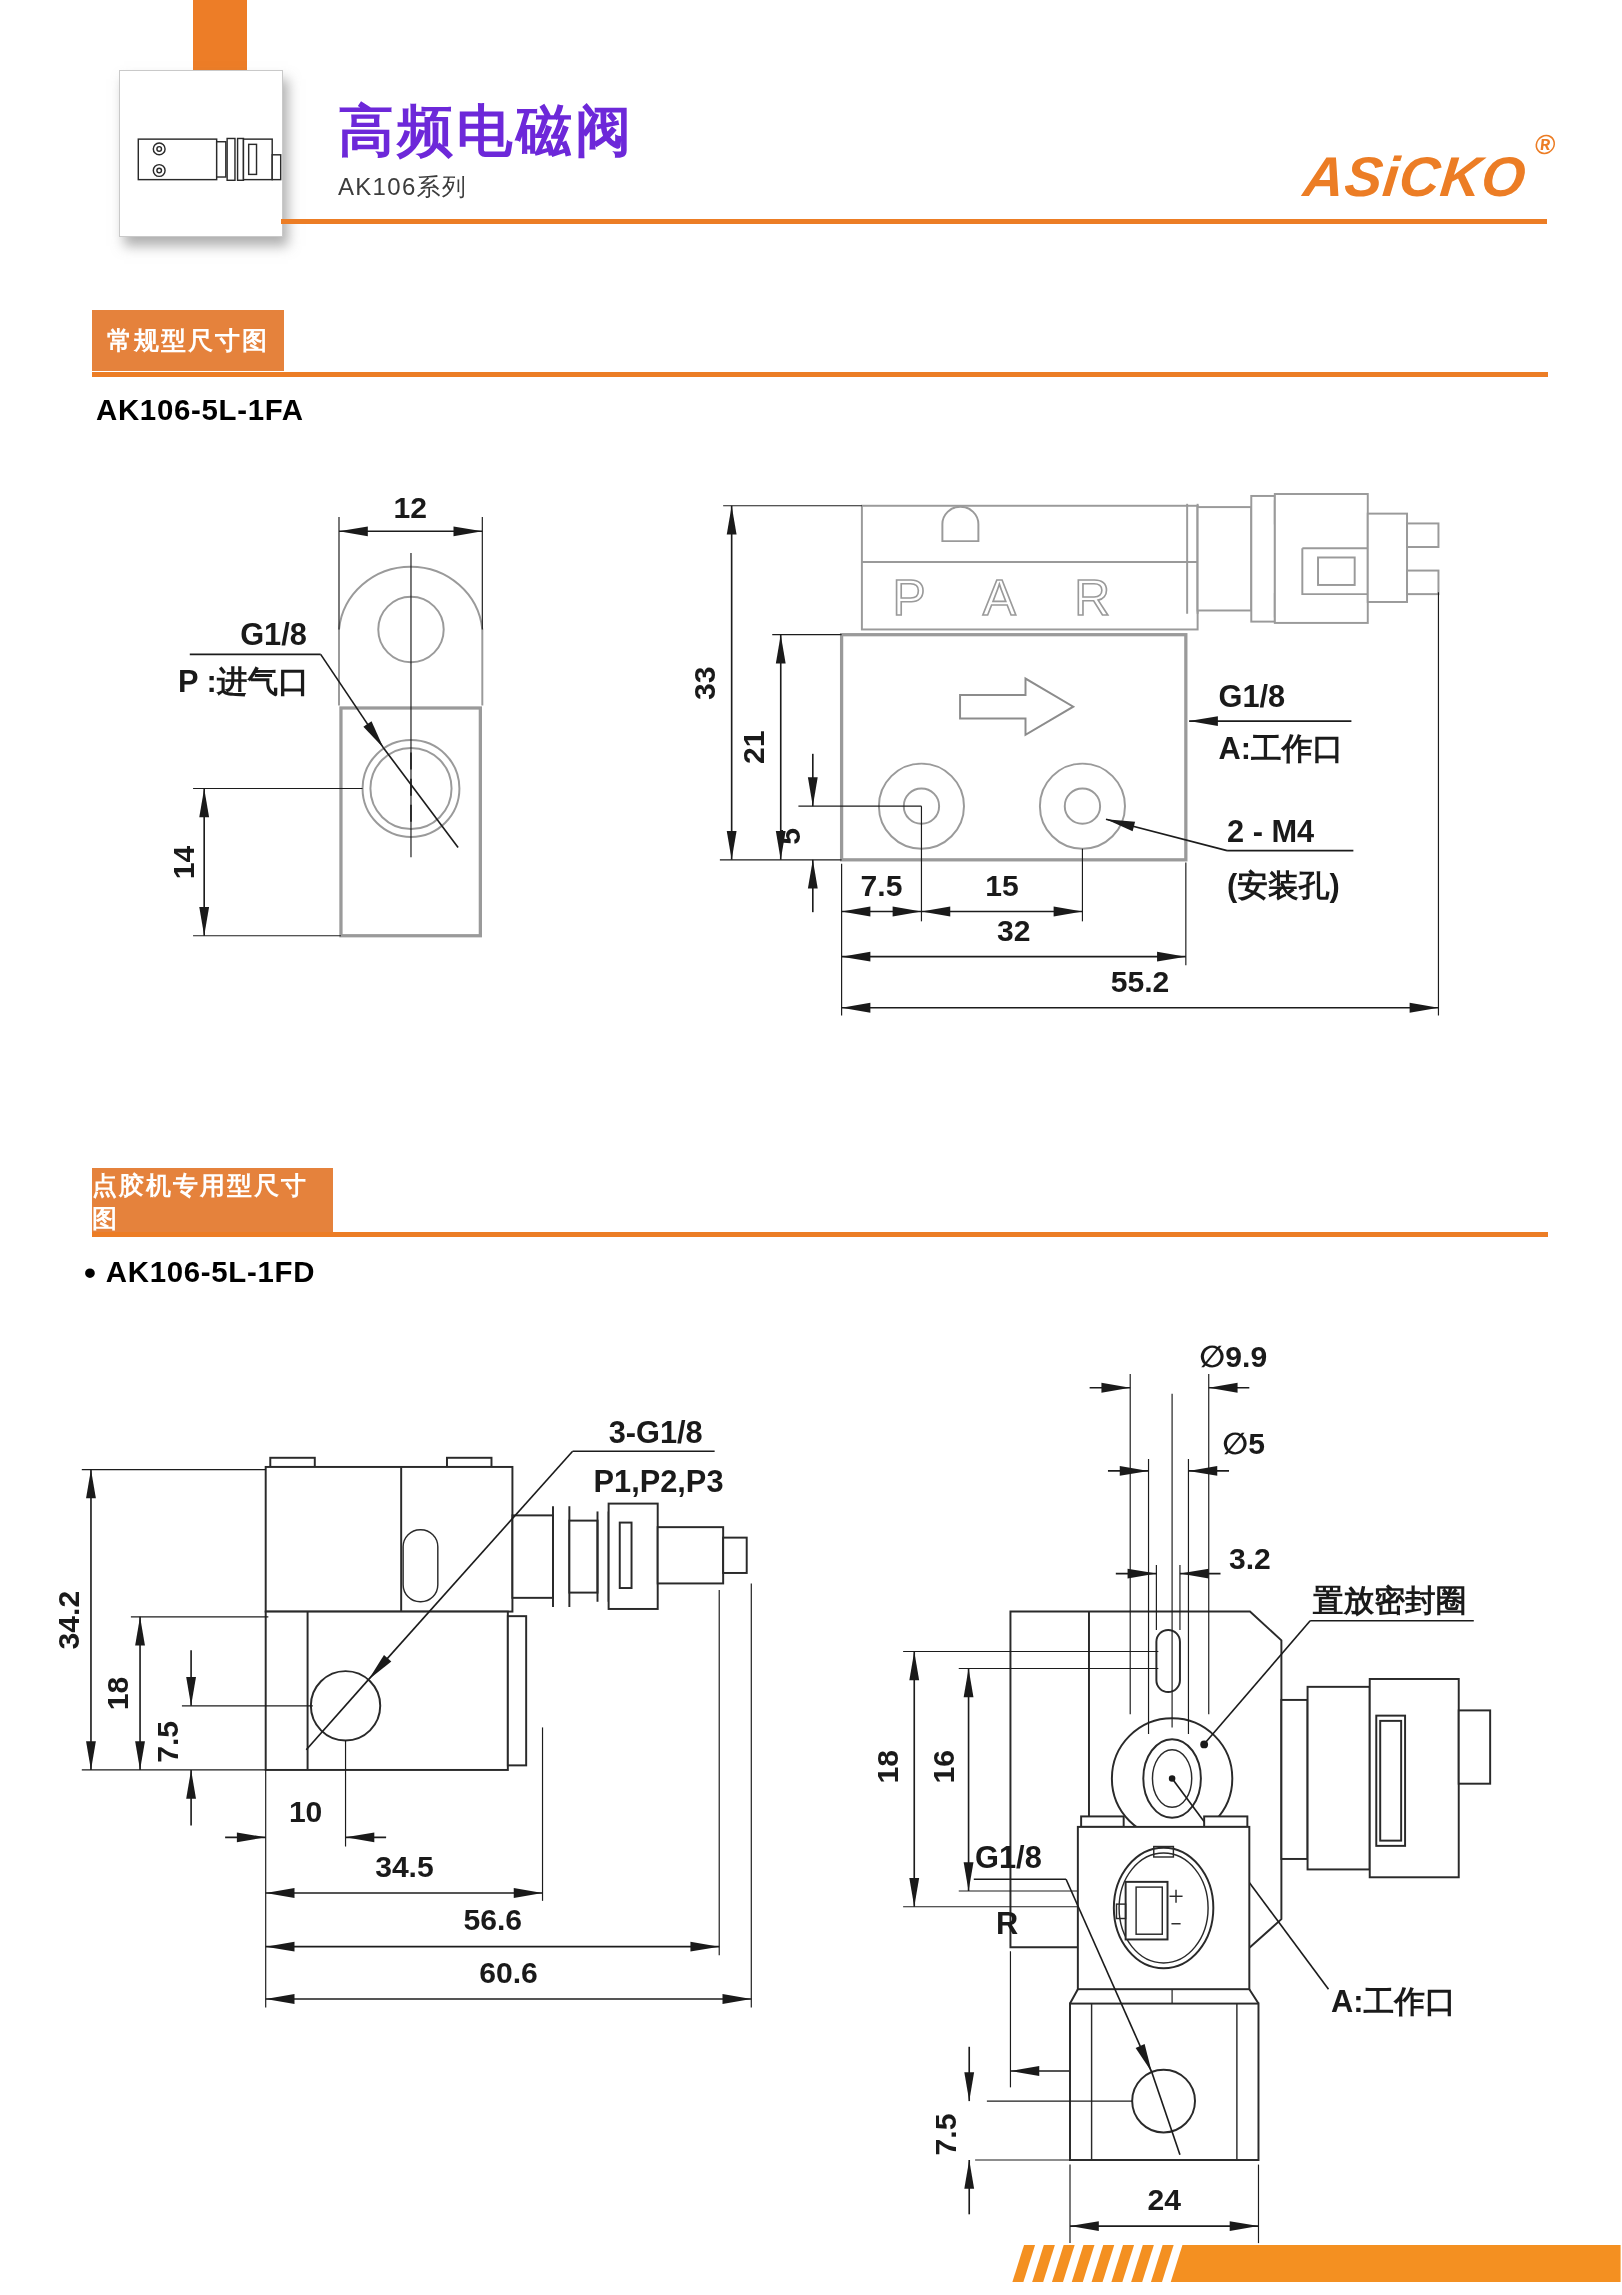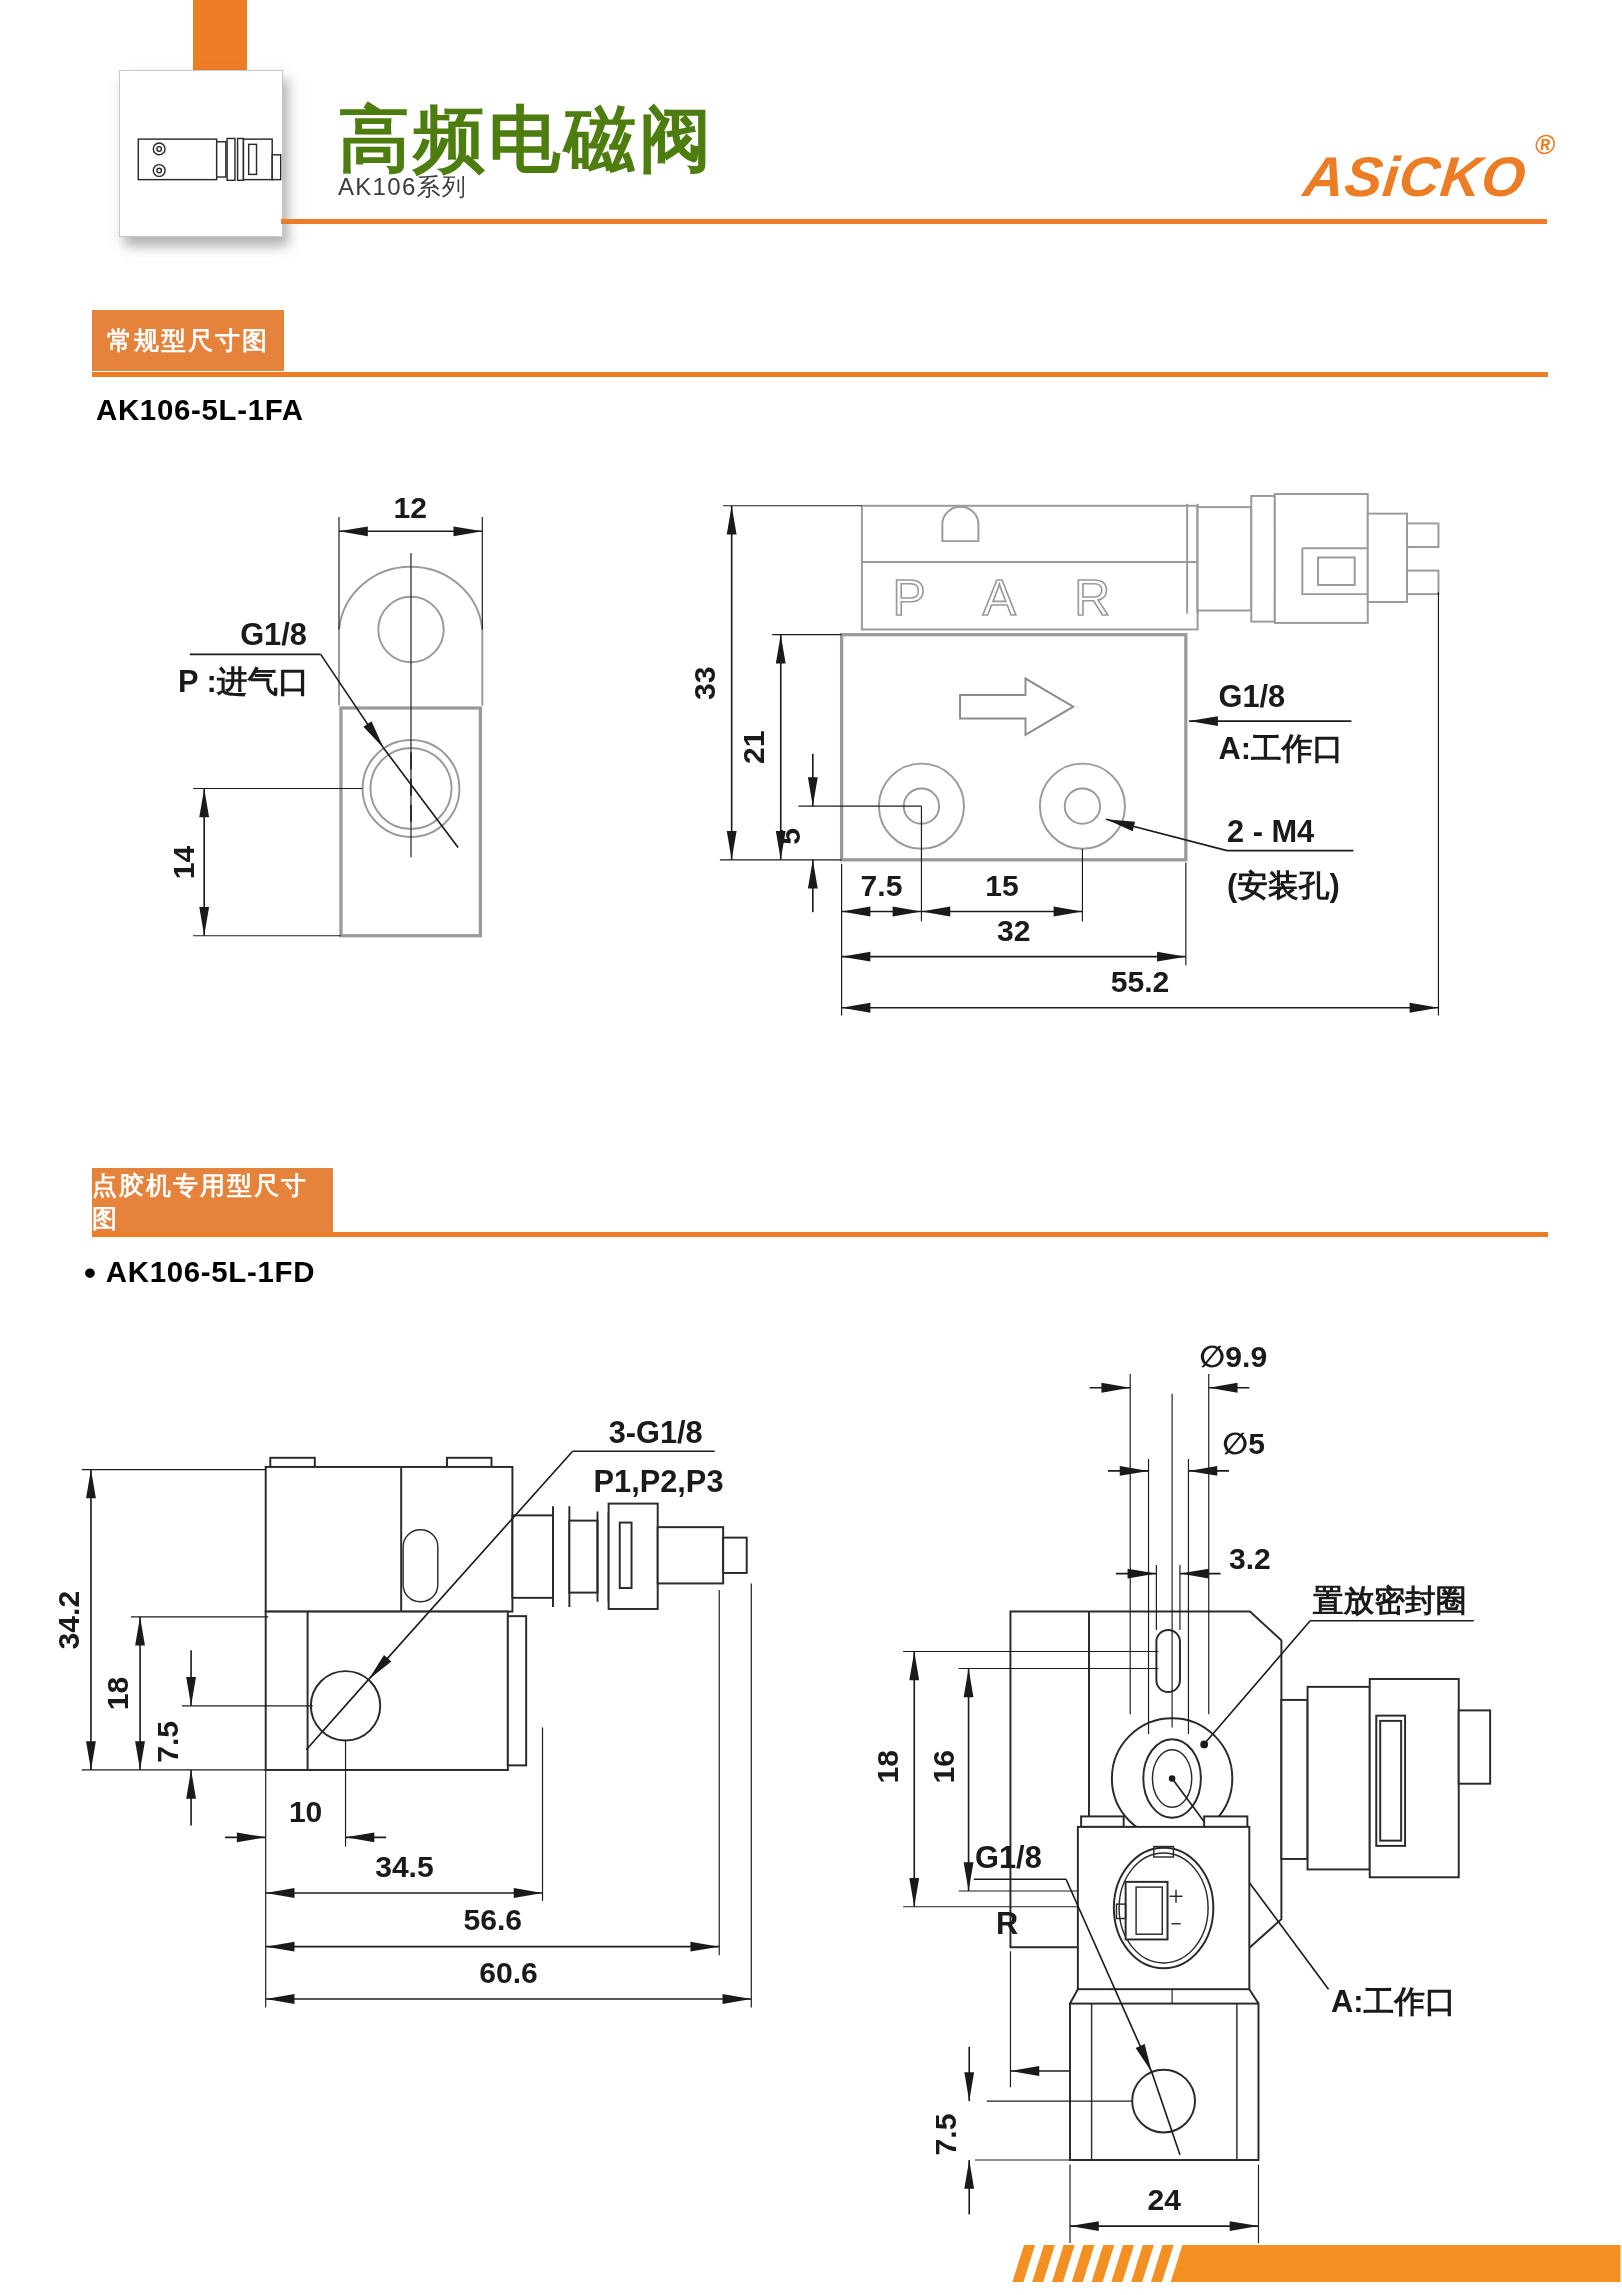--- a/index.html
+++ b/index.html
@@ -2,21 +2,21 @@
 <html style="font-size:10.5px"><head>
 <meta charset="utf-8">
 <style>
   html,body{margin:0;padding:0;background:#888;}
   .page{position:relative;width:1623px;height:2295px;background:#ffffff;overflow:hidden;
         font-family:"Liberation Sans","DejaVu Sans",sans-serif;}
   .abs{position:absolute;}
   .topbar{left:193px;top:0;width:54px;height:70px;background:#ED7D27;}
   .card{left:119px;top:70px;width:162px;height:165px;background:#fff;
         border:1.3px solid #c9c9c9;box-shadow:5.2px 9.2px 11.8px rgba(110,110,110,.55);}
-  .title{left:338px;top:103px;font-size:72px;font-weight:800;color:#4d7c0f;letter-spacing:3.3px;line-height:1;}
+  .title{left:338px;top:103px;font-size:56px;font-weight:800;color:#6d28d9;letter-spacing:3.3px;line-height:1;}
   .series{left:338px;top:175px;font-size:24px;font-weight:400;color:#3c3c3c;letter-spacing:1.3px;line-height:1;}
   .logo{left:1112px;top:149px;width:435px;text-align:right;color:#EC7D25;
         font-size:56px;font-weight:800;font-style:italic;letter-spacing:0.7px;line-height:1;
         transform:skewX(-6deg);}
   .logo sup{font-size:27.5px;font-weight:700;position:relative;top:-22px;left:5.2px;}
   .hrule{left:281px;top:219px;width:1266px;height:5.2px;background:#EC7D25;}
   .badge{background:#E5823C;color:#fff;font-weight:700;display:flex;align-items:center;justify-content:center;
          letter-spacing:2px;font-size:25px;}
   .badge1{left:92px;top:310px;width:192px;height:61px;}
   .badge2{left:92px;top:1168px;width:241px;height:67px;}

